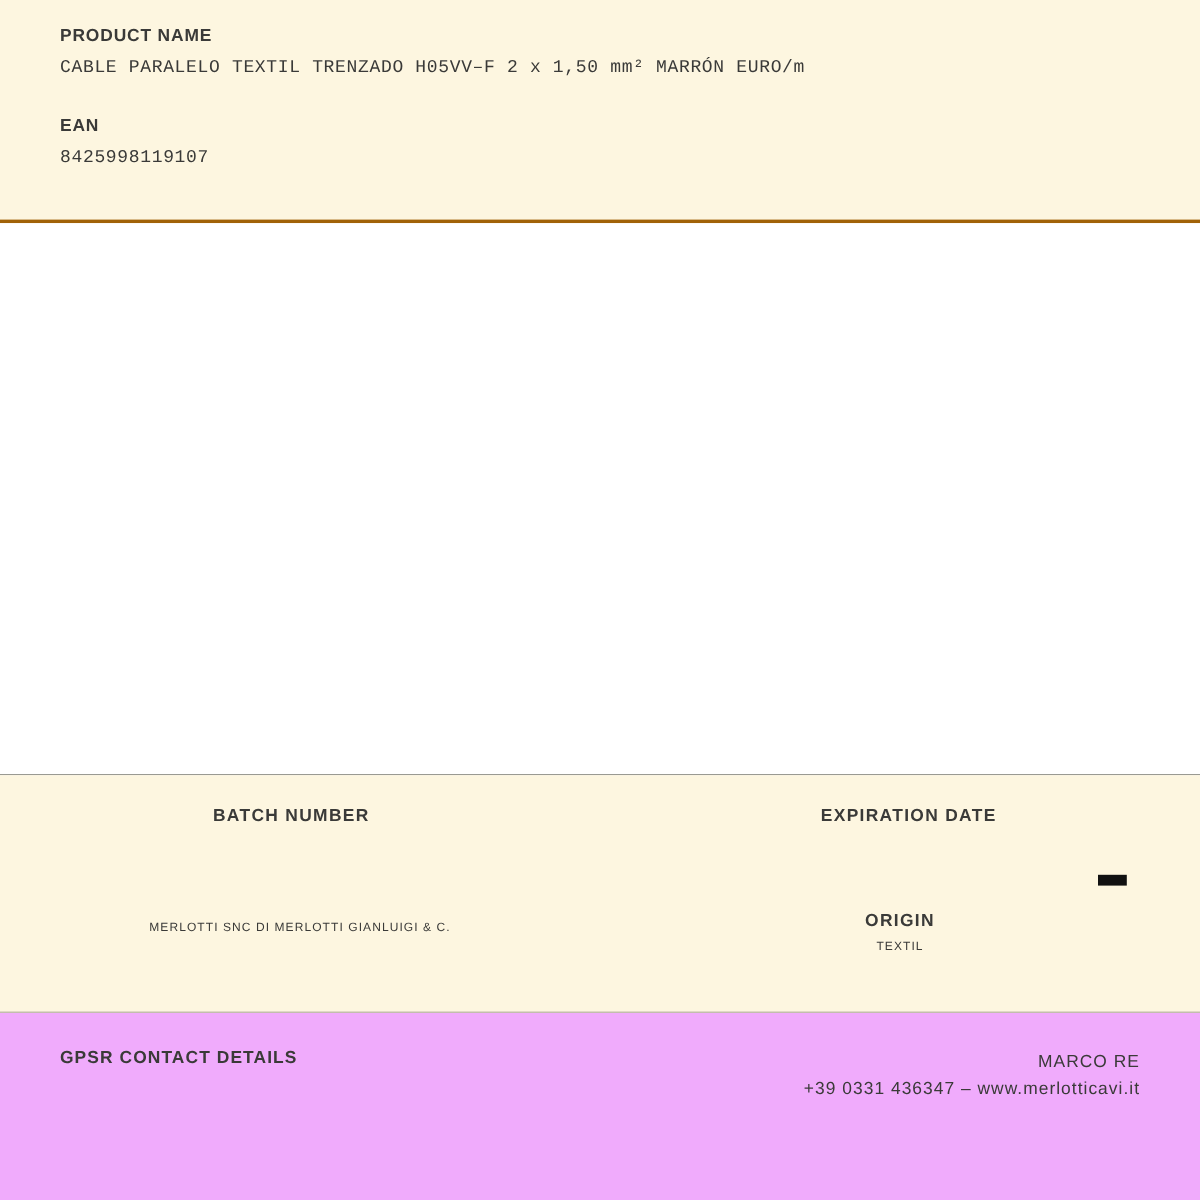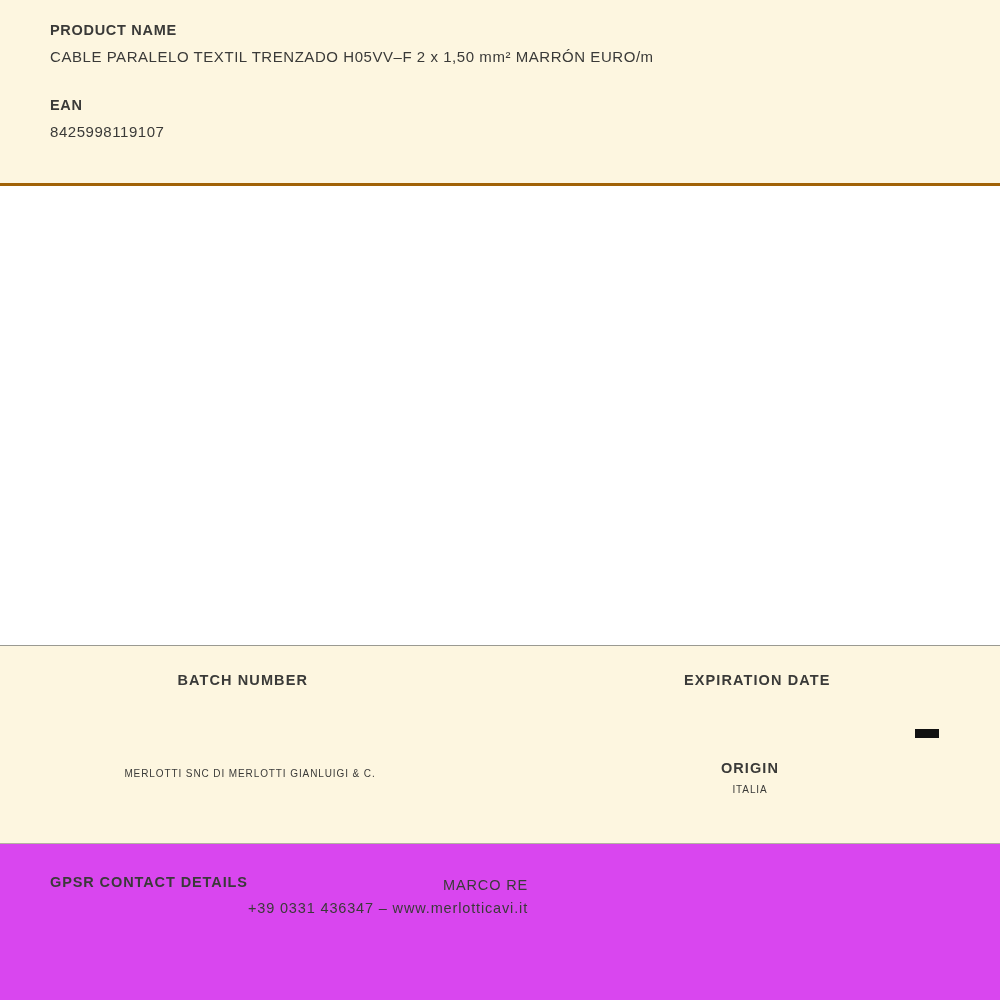--- a/index.html
+++ b/index.html
@@ -37,20 +37,21 @@
     letter-spacing: 0.7px;
     color: #3a3a38;
     margin: 0 0 10px 0;
   }
   .field-value {
     font-size: 15px;
     letter-spacing: 0.55px;
     color: #3a3a38;
     margin: 0;
     font-weight: normal;
+    font-family: Liberation Mono, monospace;
   }
   .field-group + .field-group {
     margin-top: 32px;
   }
 
   
   .middle-blank {
     flex: 1 1 auto;
     background: #ffffff;
     border-bottom: 1px solid #9a9a92;
@@ -96,25 +97,26 @@
   .ce-mark {
     position: absolute;
     right: 56px;
     top: 54px;
     width: 92px;
     height: 68px;
   }
 
   
   .footer-block {
-    background: #d946ef;
+    background: #f0abfc;
     height: 156px;
     box-sizing: border-box;
     padding: 30px 50px 0 50px;
     display: flex;
+    justify-content: space-between;
     align-items: flex-start;
   }
   .footer-label {
     font-size: 14.5px;
     font-weight: bold;
     letter-spacing: 0.9px;
     color: #3a3a38;
     margin: 0;
     white-space: nowrap;
   }
@@ -156,21 +158,21 @@
         <p class="info-heading">EXPIRATION DATE</p>
         <p class="info-value"></p>
       </div>
     </div>
     <div class="info-row info-row-2">
       <div class="info-col">
         <p class="info-value">MERLOTTI SNC DI MERLOTTI GIANLUIGI &amp; C.</p>
       </div>
       <div class="info-col">
         <p class="info-heading">ORIGIN</p>
-        <p class="info-value">ITALIA</p>
+        <p class="info-value">TEXTIL</p>
       </div>
     </div>
 
     <svg class="ce-mark" viewBox="0 0 92 68">
       <path d="M36 5 A29 29 0 1 0 36 63 A24 24 0 1 1 36 5 Z" fill="#111111"></path>
       <path d="M88 5 A29 29 0 1 0 88 63 A24 24 0 1 1 88 5 Z" fill="#111111"></path>
       <rect x="63" y="29" width="24" height="9" fill="#111111"></rect>
     </svg>
   </div>
 

